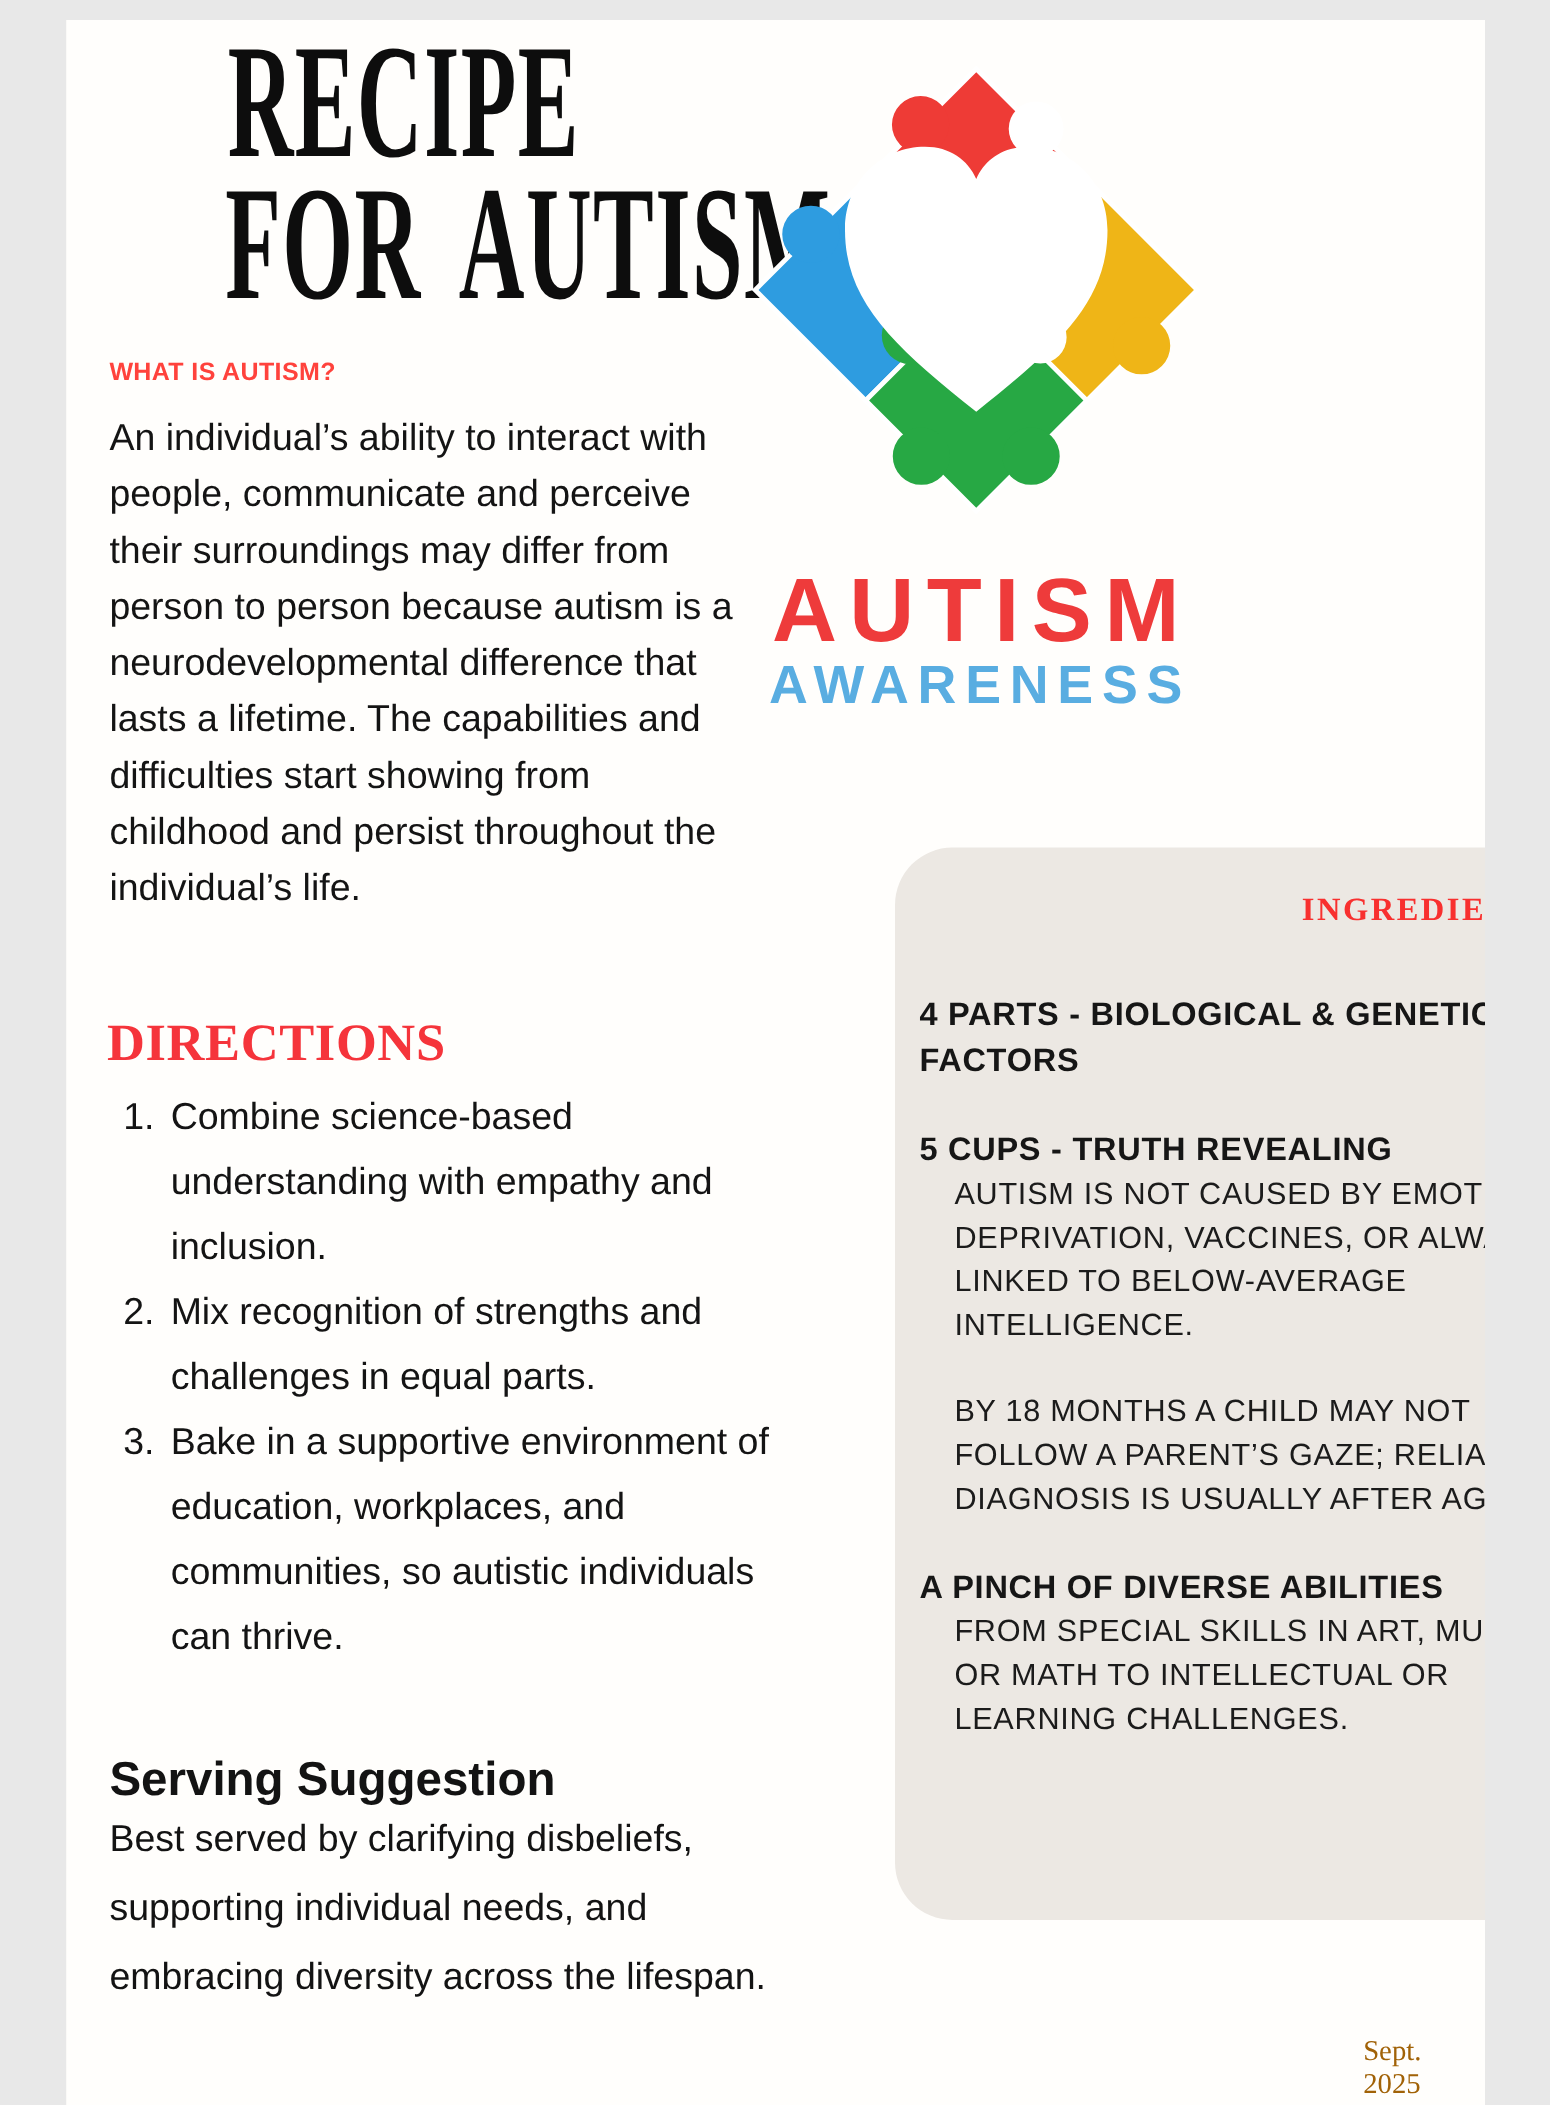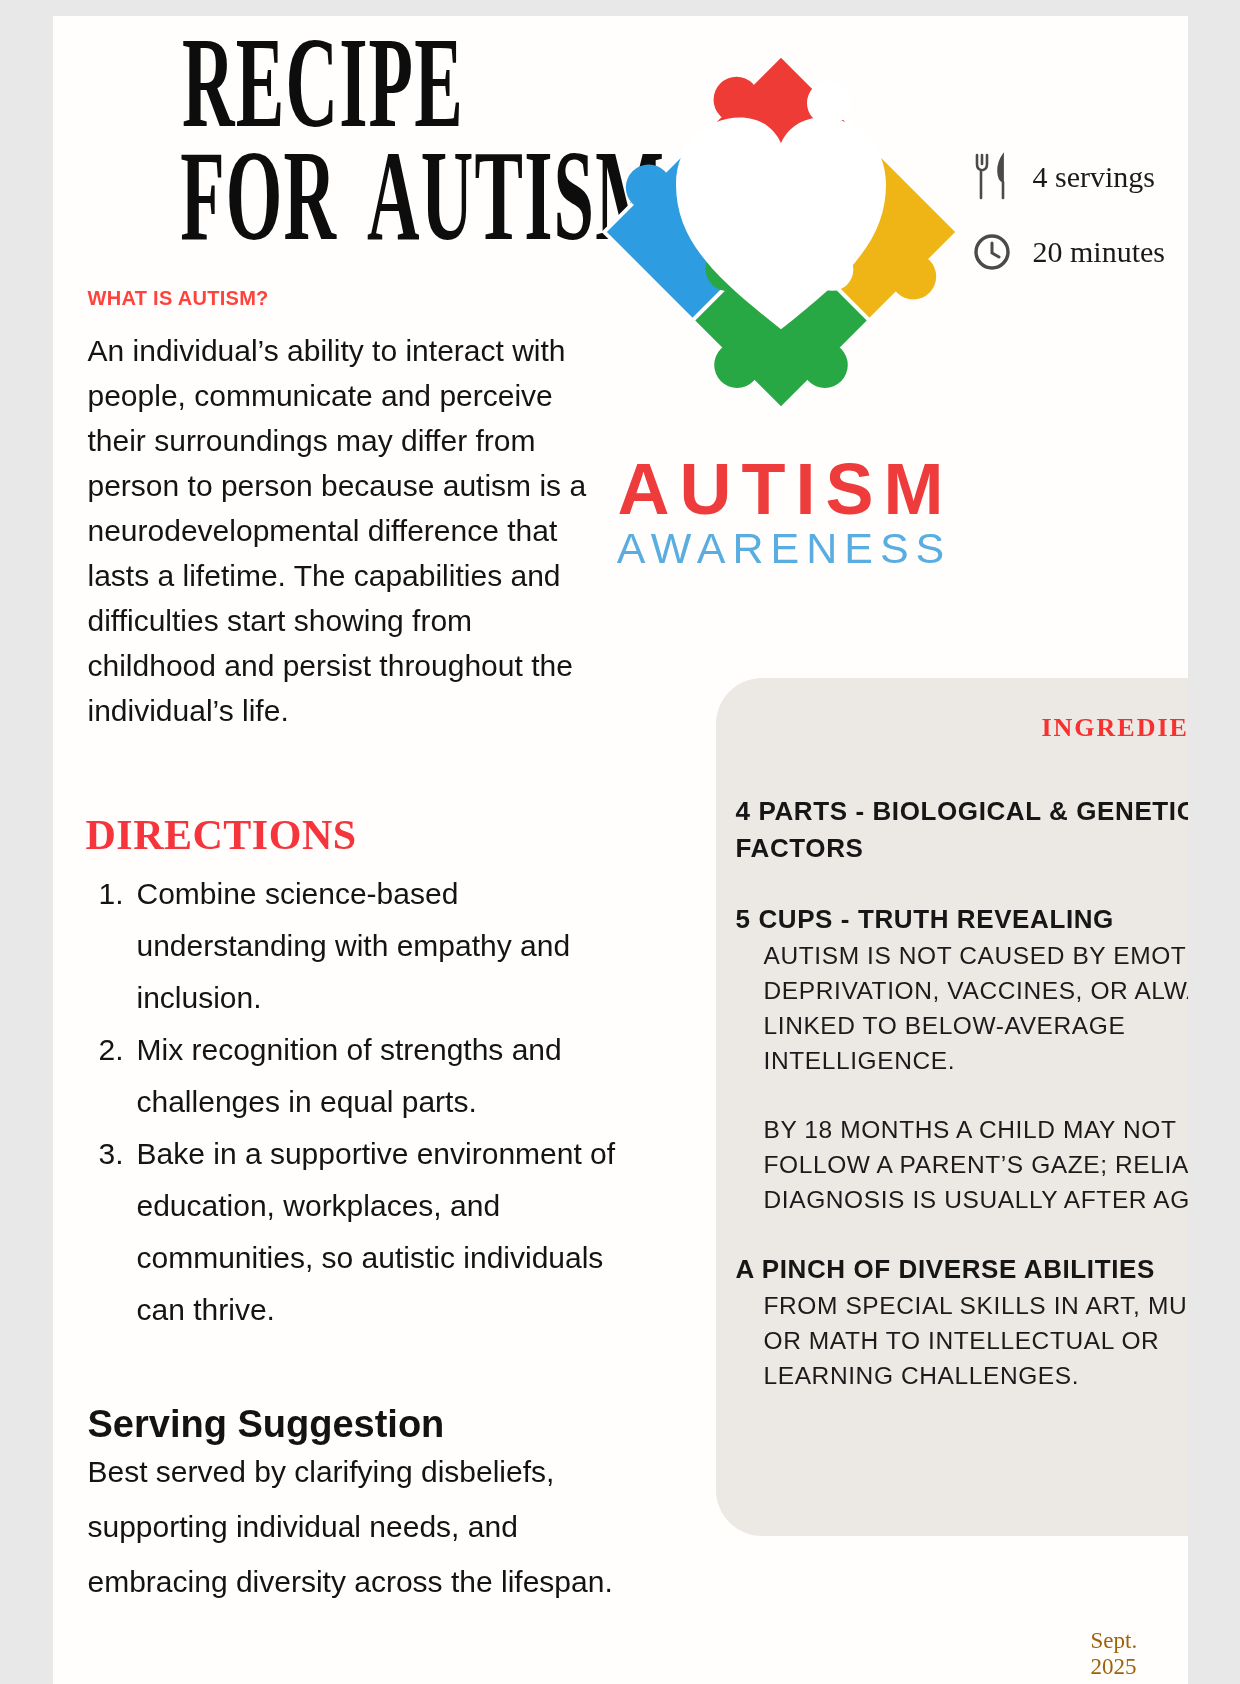--- a/index.html
+++ b/index.html
@@ -18,21 +18,21 @@
   }
   .title-line.second{word-spacing:26px;}
   
   .logo-svg{position:absolute;left:518px;top:6px;}
   .logo-autism{
     position:absolute;left:518px;top:432px;width:420px;text-align:center;
     font-weight:700;font-size:72px;letter-spacing:10px;text-indent:10px;color:#ee3b3b;
   }
   .logo-awareness{
     position:absolute;left:518px;top:508px;width:420px;text-align:center;
-    font-weight:400;font-size:43px;letter-spacing:7px;text-indent:7px;color:#59ade1;
+    font-weight:700;font-size:43px;letter-spacing:7px;text-indent:7px;color:#59ade1;
   }
   
   .meta{position:absolute;left:916px;top:136px;}
   .meta-row{display:flex;align-items:center;margin-bottom:30px;}
   .meta-row .ic{width:46px;display:flex;justify-content:center;}
   .meta-text{
     font-family:"Liberation Serif",serif;font-size:30px;color:#1a1a1a;margin-left:18px;
   }
   
   .what-heading{
@@ -102,43 +102,20 @@
       <circle cx="351" cy="155" r="24" stroke="none" fill="#efb517"></circle>
       <circle cx="286" cy="351" r="24" stroke="none" fill="#27a844"></circle>
       <circle cx="351" cy="286" r="24" stroke="none" fill="#27a844"></circle>
       <circle cx="208" cy="286" r="24" stroke="none" fill="#27a844"></circle>
     </g>
     <path d="M220 322 C 152 268, 110 230, 110 170 C 110 127, 142 100, 177 100 C 198 100, 213 111, 220 127 C 227 111, 242 100, 263 100 C 298 100, 330 127, 330 170 C 330 230, 288 268, 220 322 Z" fill="#ffffff"></path>
   </svg>
   <div class="logo-autism">AUTISM</div>
   <div class="logo-awareness">AWARENESS</div>
 
-  <div class="meta">
-    <div class="meta-row">
-      <span class="ic">
-        <svg width="40" height="50" viewBox="0 0 40 50" fill="none" stroke="#4a4a4a" stroke-width="2.6" stroke-linecap="round">
-          <path d="M5 3 v9 c0 3.5 2 5.5 4 6 V46"></path>
-          <path d="M10 3 v9"></path>
-          <path d="M15 3 v9 c0 3.5 -2 5.5 -4 6"></path>
-          <path d="M31 46 V30"></path>
-          <path d="M31 30 c-6 -3 -7 -17 0 -27 v27" fill="#4a4a4a" stroke-width="1.8"></path>
-        </svg>
-      </span>
-      <span class="meta-text">4 servings</span>
-    </div>
-    <div class="meta-row">
-      <span class="ic">
-        <svg width="40" height="40" viewBox="0 0 40 40" fill="none" stroke="#4a4a4a" stroke-linecap="round">
-          <circle cx="20" cy="20" r="16" stroke-width="3.4"></circle>
-          <path d="M20 11 V21 L27 25" stroke-width="3"></path>
-        </svg>
-      </span>
-      <span class="meta-text">20 minutes</span>
-    </div>
-  </div>
 
   <div class="what-heading">WHAT IS AUTISM?</div>
   <div class="what-body pre">An individual’s ability to interact with
 people, communicate and perceive
 their surroundings may differ from
 person to person because autism is a
 neurodevelopmental difference that
 lasts a lifetime. The capabilities and
 difficulties start showing from
 childhood and persist throughout the

